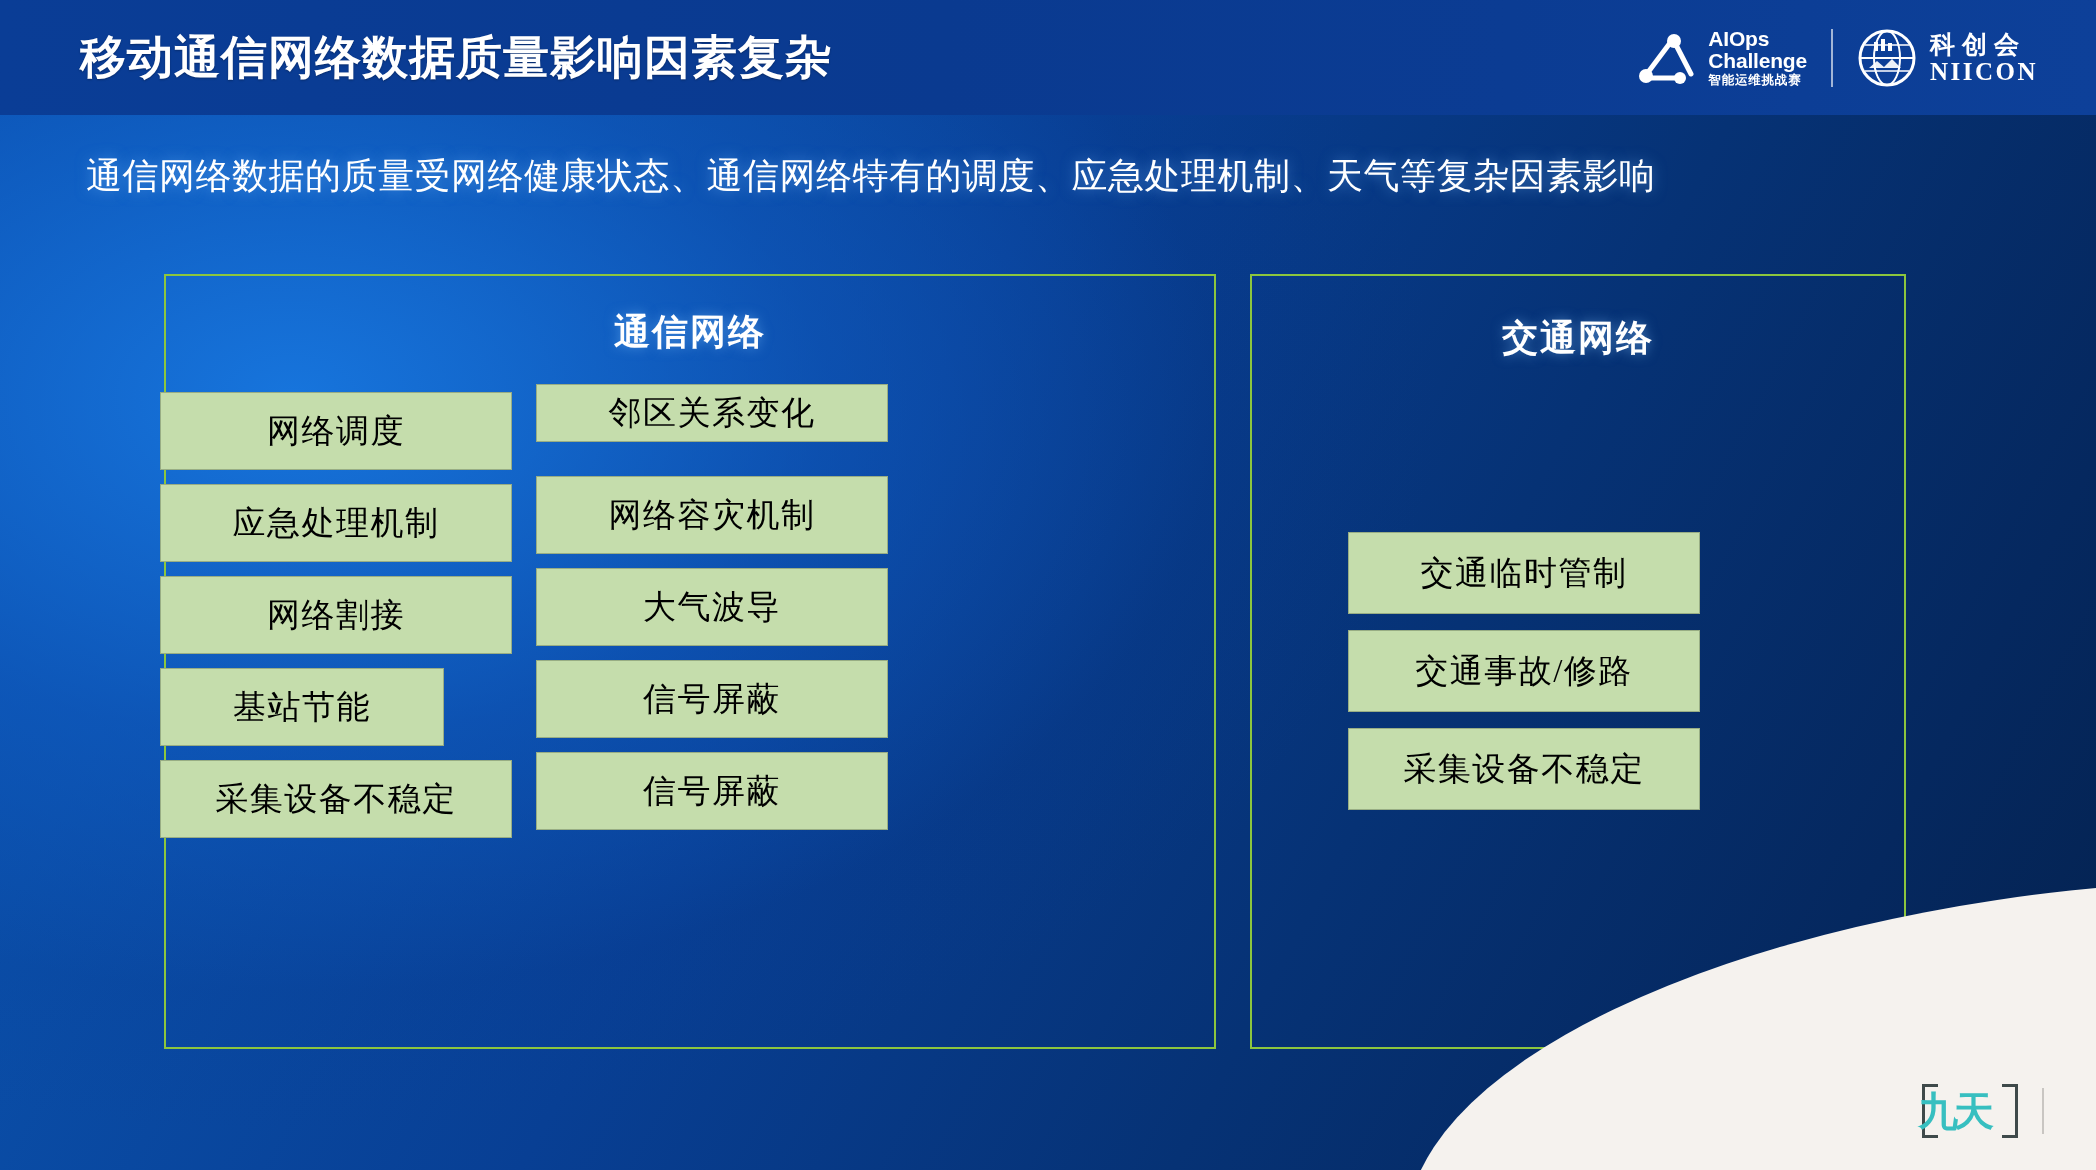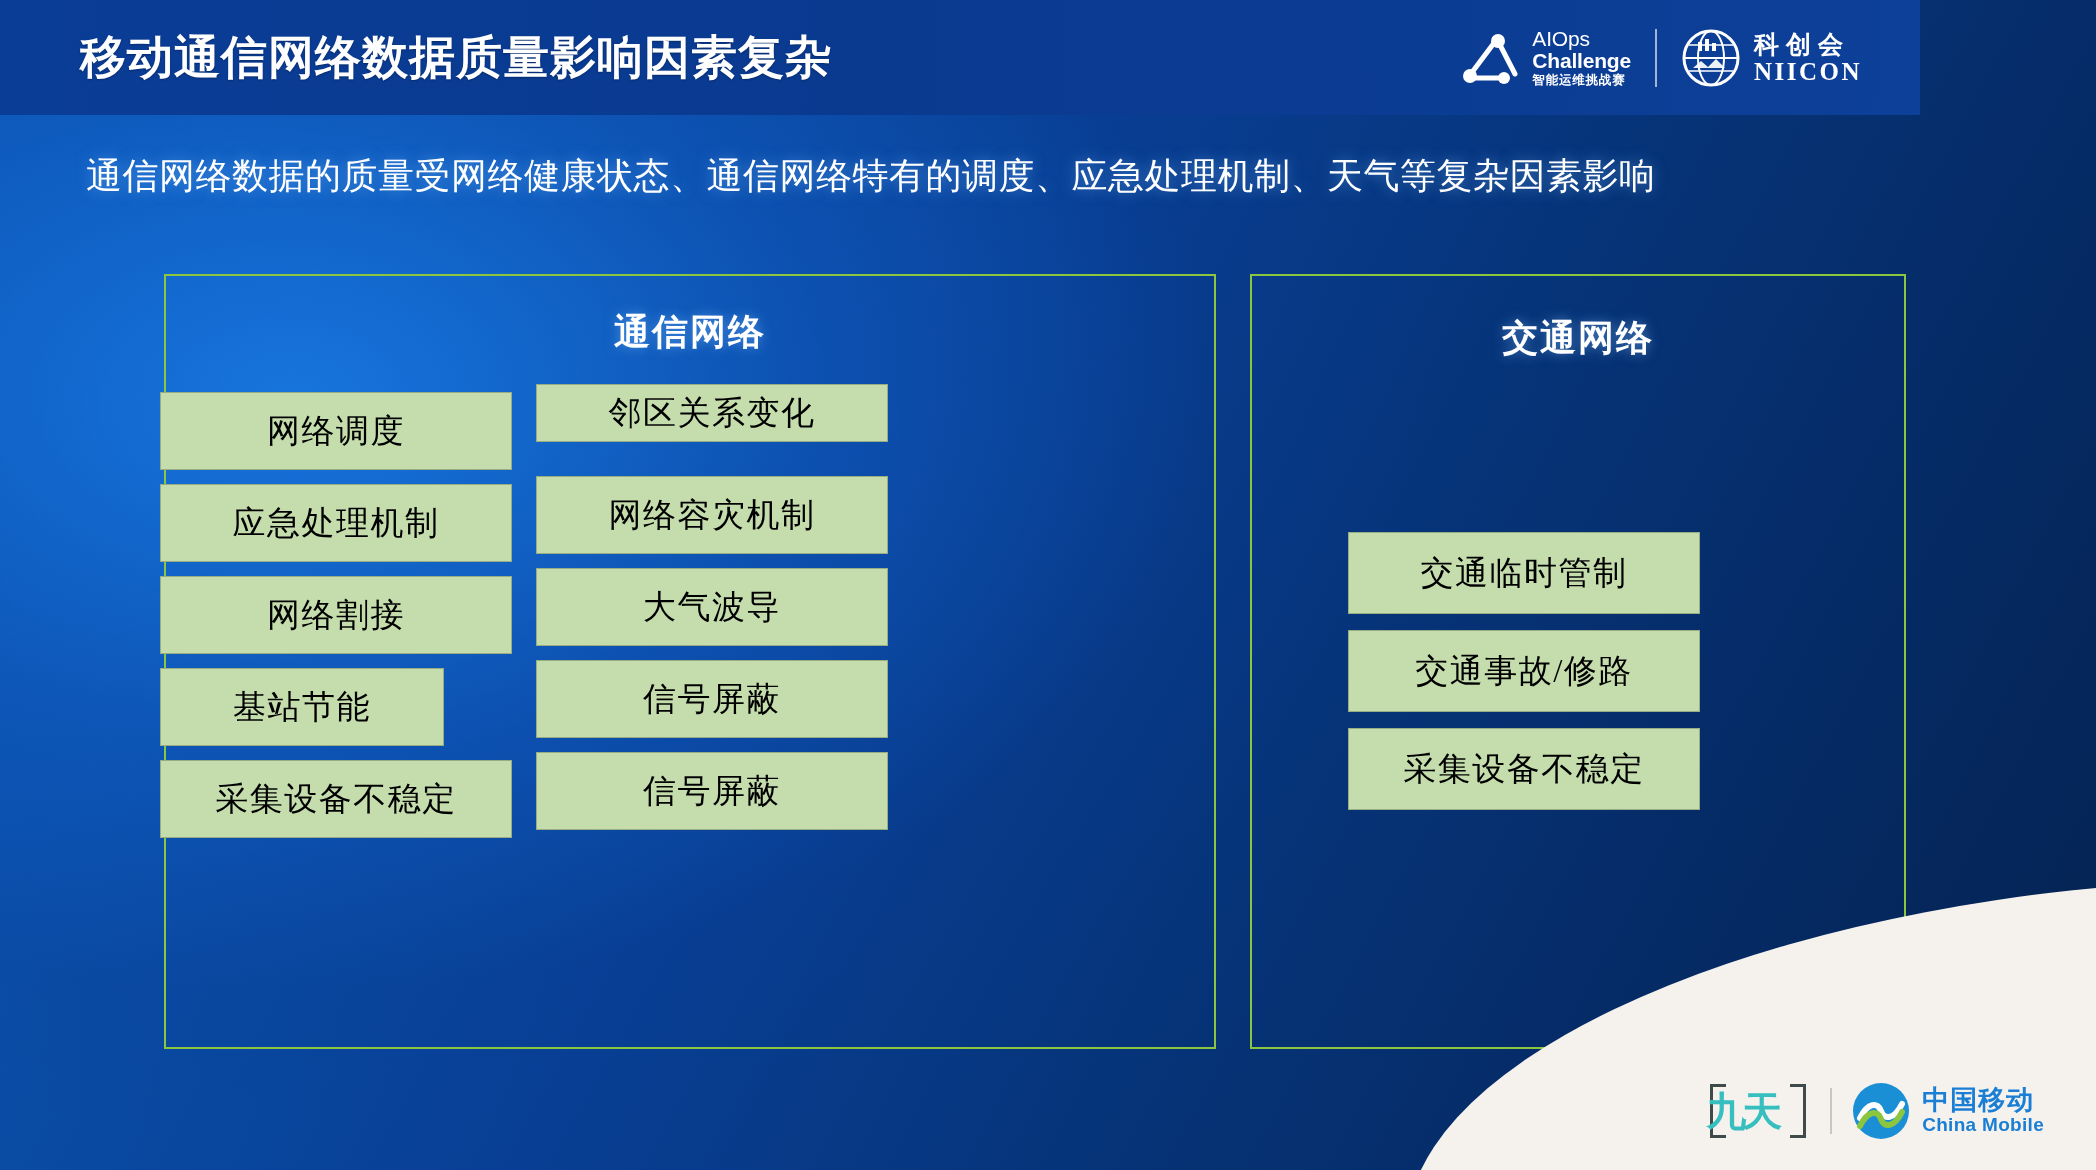--- a/index.html
+++ b/index.html
@@ -18,21 +18,21 @@
     font-family: "Liberation Sans", "DejaVu Sans", sans-serif;
     background:
       radial-gradient(ellipse 1400px 900px at 14% 34%, rgba(24,120,225,0.92) 0%, rgba(16,92,195,0.55) 38%, rgba(10,60,150,0.12) 66%, rgba(8,46,125,0) 82%),
       linear-gradient(118deg, #0a55b4 0%, #0a4ea8 18%, #083f94 42%, #063275 66%, #05285f 86%, #04224f 100%);
   }
 
   
   .header {
     position: absolute;
     top: 0; left: 0;
-    width: 1920px;
+    width: 2096px;
     height: 115px;
     background: linear-gradient(92deg, #0a3d96 0%, #0a3a90 45%, #0b3c93 72%, #0d4099 100%);
     display: flex;
     align-items: center;
     z-index: 5;
   }
   .header-title {
     position: absolute;
     left: 80px;
     top: 50%;
@@ -60,21 +60,21 @@
   }
   .aiops-mark { width: 62px; height: 56px; display: block; }
   .aiops-text {
     display: flex;
     flex-direction: column;
     line-height: 1.04;
   }
   .aiops-text .l1 {
     color: #ffffff;
     font-size: 21px;
-    font-weight: 400;
+    font-weight: 700;
     letter-spacing: -0.2px;
   }
   .aiops-text .l2 {
     color: #ffffff;
     font-size: 21px;
     font-weight: 700;
     letter-spacing: -0.2px;
   }
   .aiops-text .l3 {
     color: #ffffff;
@@ -325,28 +325,15 @@
 
   <div class="corner-curve"></div>
 
   <div class="footer-logos">
     <div class="logo-jiutian">
       <span class="jt-bracket l"></span>
       <span class="jt-char">九天</span>
       <span class="jt-bracket r"></span>
     </div>
     <div class="footer-sep"></div>
-    <div class="logo-cmcc">
-      <span>
-        <svg class="cmcc-mark" viewBox="0 0 58 58" aria-hidden="true">
-          <circle cx="29" cy="29" r="28" fill="#1a8fd6"></circle>
-          <path d="M8 36 C16 20, 26 20, 29 29 C32 38, 42 38, 50 22" fill="none" stroke="#ffffff" stroke-width="6" stroke-linecap="round"></path>
-          <path d="M8 44 C16 28, 26 28, 29 37 C32 46, 42 46, 50 30" fill="none" stroke="#8cc63e" stroke-width="6" stroke-linecap="round"></path>
-        </svg>
-      </span>
-      <div class="cmcc-text">
-        <span class="cn">中国移动</span>
-        <span class="en">China Mobile</span>
-      </div>
-    </div>
   </div>
 
 </div>
 
 </body></html>

